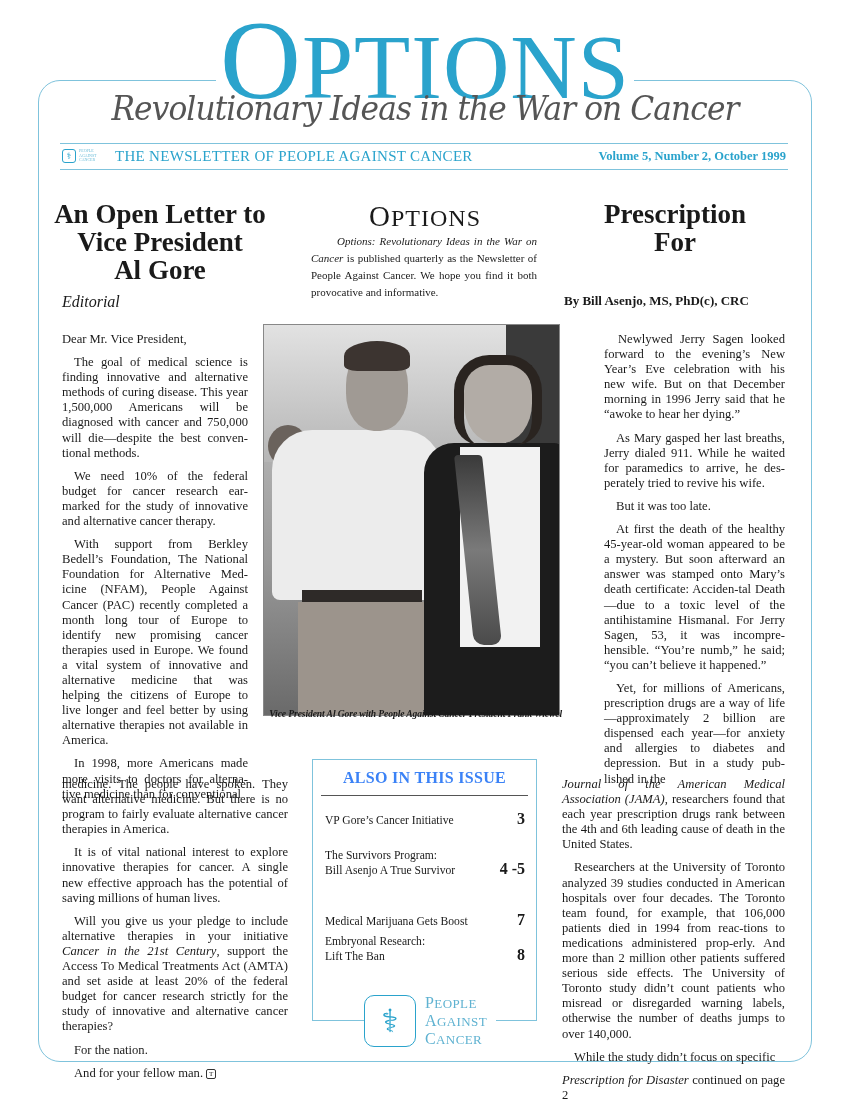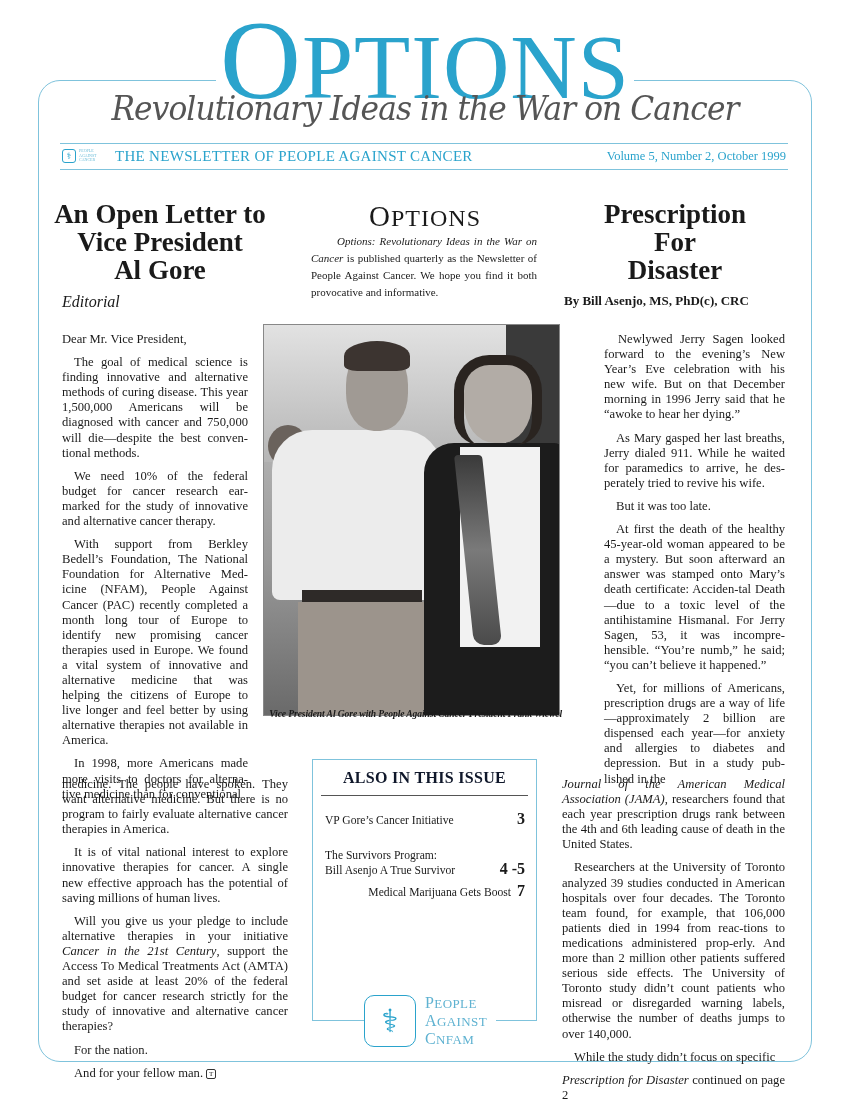--- a/index.html
+++ b/index.html
@@ -28,21 +28,21 @@
   .nl-row {
     position: absolute; left: 62px; top: 146px; width: 724px; height: 20px;
     display: flex; align-items: center; color: #2aa3cc;
   }
   .mini-logo {
     width: 14px; height: 14px; border: 1.2px solid #2aa3cc; border-radius: 3px;
     display: flex; align-items: center; justify-content: center; font-size: 9px;
   }
   .mini-logo-text { font-size: 4px; line-height: 4.5px; margin-left: 3px; width: 18px; color: #6bbcd8; }
   .nl-title { margin-left: 18px; font-size: 15px; letter-spacing: 0.3px; }
-  .nl-vol { margin-left: auto; font-size: 12.5px; }
+  .nl-vol { margin-left: auto; font-size: 12.5px; font-weight: bold; }
 
   .headline {
     position: absolute; font-weight: bold; text-align: center; font-size: 27px; line-height: 28px; color: #1a1a1a;
   }
   .kicker { position: absolute; font-style: italic; font-size: 16px; }
   .byline { position: absolute; font-weight: bold; font-size: 13px; }
 
   .options-head {
     position: absolute; left: 300px; top: 200px; width: 250px; text-align: center;
     font-size: 24px; letter-spacing: 1px; color: #1a1a1a;
@@ -80,21 +80,21 @@
 
   .caption {
     position: absolute; left: 262px; top: 708px; width: 300px; font-style: italic; font-weight: bold;
     font-size: 9.6px; letter-spacing: -0.1px; white-space: nowrap; text-align: right;
   }
 
   .toc {
     position: absolute; left: 312px; top: 759px; width: 225px; height: 262px;
     border: 1.2px solid #7fc3dc; background: #fff;
   }
-  .toc-title { text-align: center; color: #0f172a; font-weight: bold; font-size: 16px; margin-top: 9px; letter-spacing: 0.3px; }
+  .toc-title { text-align: center; color: #3b82f6; font-weight: bold; font-size: 16px; margin-top: 9px; letter-spacing: 0.3px; }
   .toc-rule { margin: 8px 8px 0 8px; border-top: 1px solid #555; }
   .toc-item { position: absolute; left: 12px; width: 200px; display: flex; align-items: flex-end; font-size: 11.6px; line-height: 15px; }
   .toc-item .label { flex: 1; white-space: pre-line; }
   .toc-item .page { font-size: 16px; font-weight: bold; margin-left: 6px; line-height: 18px; }
 
   .pac-logo {
     position: absolute; left: 364px; top: 993px; width: 132px; height: 56px; background: #fff;
     display: flex; align-items: center;
   }
   .pac-icon {
@@ -139,21 +139,20 @@
 <div class="options-head">
   <span class="cap">O</span><span>PTIONS</span>
 </div>
 <div class="options-desc">
   <span class="it">Options: Revolutionary Ideas in the War on Cancer</span><span> is published quarterly as the Newsletter of People Against Cancer. We hope you find it both provocative and informative.</span>
 </div>
 
 <div class="headline" style="left:565px; top:200px; width:220px;">
   <div>Prescription</div>
   <div>For</div>
-  <div>Disaster</div>
 </div>
 <div class="byline" style="left:564px; top:293px;">By Bill Asenjo, MS, PhD(c), CRC</div>
 
 <div class="col" style="left:62px; top:324px; width:186px;">
   <p class="noindent">Dear Mr. Vice President,</p>
   <p>The goal of medical science is finding innovative and alternative methods of curing disease. This year 1,500,000 Americans will be diagnosed with cancer and 750,000 will die—despite the best conven-tional methods.</p>
   <p>We need 10% of the federal budget for cancer research ear-marked for the study of innovative and alternative cancer therapy.</p>
   <p>With support from Berkley Bedell’s Foundation, The National Foundation for Alternative Med-icine (NFAM), People Against Cancer (PAC) recently completed a month long tour of Europe to identify new promising cancer therapies used in Europe. We found a vital system of innovative and alternative medicine that was helping the citizens of Europe to live longer and feel better by using alternative therapies not available in America.</p>
   <p>In 1998, more Americans made more visits to doctors for alterna-tive medicine than for conventional</p>
 </div>
@@ -188,32 +187,37 @@
   <div class="toc-rule"></div>
   <div class="toc-item" style="top:50px;gap:24px;">
     <span class="label">VP Gore’s Cancer Initiative</span>
     <span class="page">3</span>
   </div>
   <div class="toc-item" style="top:88px;">
     <span class="label">The Survivors Program:
 Bill Asenjo A True Survivor</span>
     <span class="page">4 -5</span>
   </div>
-  <div class="toc-item" style="top:122px;text-align:right;">
+  <div class="toc-item" style="top:151px;">
     <span class="label">Medical Marijuana Gets Boost</span>
     <span class="page">7</span>
+  </div>
+  <div class="toc-item" style="top:174px;">
+    <span class="label">Embryonal Research:
+Lift The Ban</span>
+    <span class="page">8</span>
   </div>
 </div>
 
 <div class="pac-logo">
   <div class="pac-icon">⚕</div>
   <div class="pac-text">
     <div><span class="cap">P</span><span>EOPLE</span></div>
     <div><span class="cap">A</span><span>GAINST</span></div>
-    <div><span class="cap">C</span><span>NFAM</span></div>
+    <div><span class="cap">C</span><span>ANCER</span></div>
   </div>
 </div>
 
 <div class="col" style="left:604px; top:324px; width:181px;">
   <p style="text-indent:14px;">Newlywed Jerry Sagen looked forward to the evening’s New Year’s Eve celebration with his new wife. But on that December morning in 1996 Jerry said that he “awoke to hear her dying.”</p>
   <p>As Mary gasped her last breaths, Jerry dialed 911. While he waited for paramedics to arrive, he des-perately tried to revive his wife.</p>
   <p>But it was too late.</p>
   <p>At first the death of the healthy 45-year-old woman appeared to be a mystery. But soon afterward an answer was stamped onto Mary’s death certificate: Acciden-tal Death—due to a toxic level of the antihistamine Hismanal. For Jerry Sagen, 53, it was incompre-hensible. “You’re numb,” he said; “you can’t believe it happened.”</p>
   <p>Yet, for millions of Americans, prescription drugs are a way of life—approximately 2 billion are dispensed each year—for anxiety and allergies to diabetes and depression. But in a study pub-lished in the </p>
 </div>

